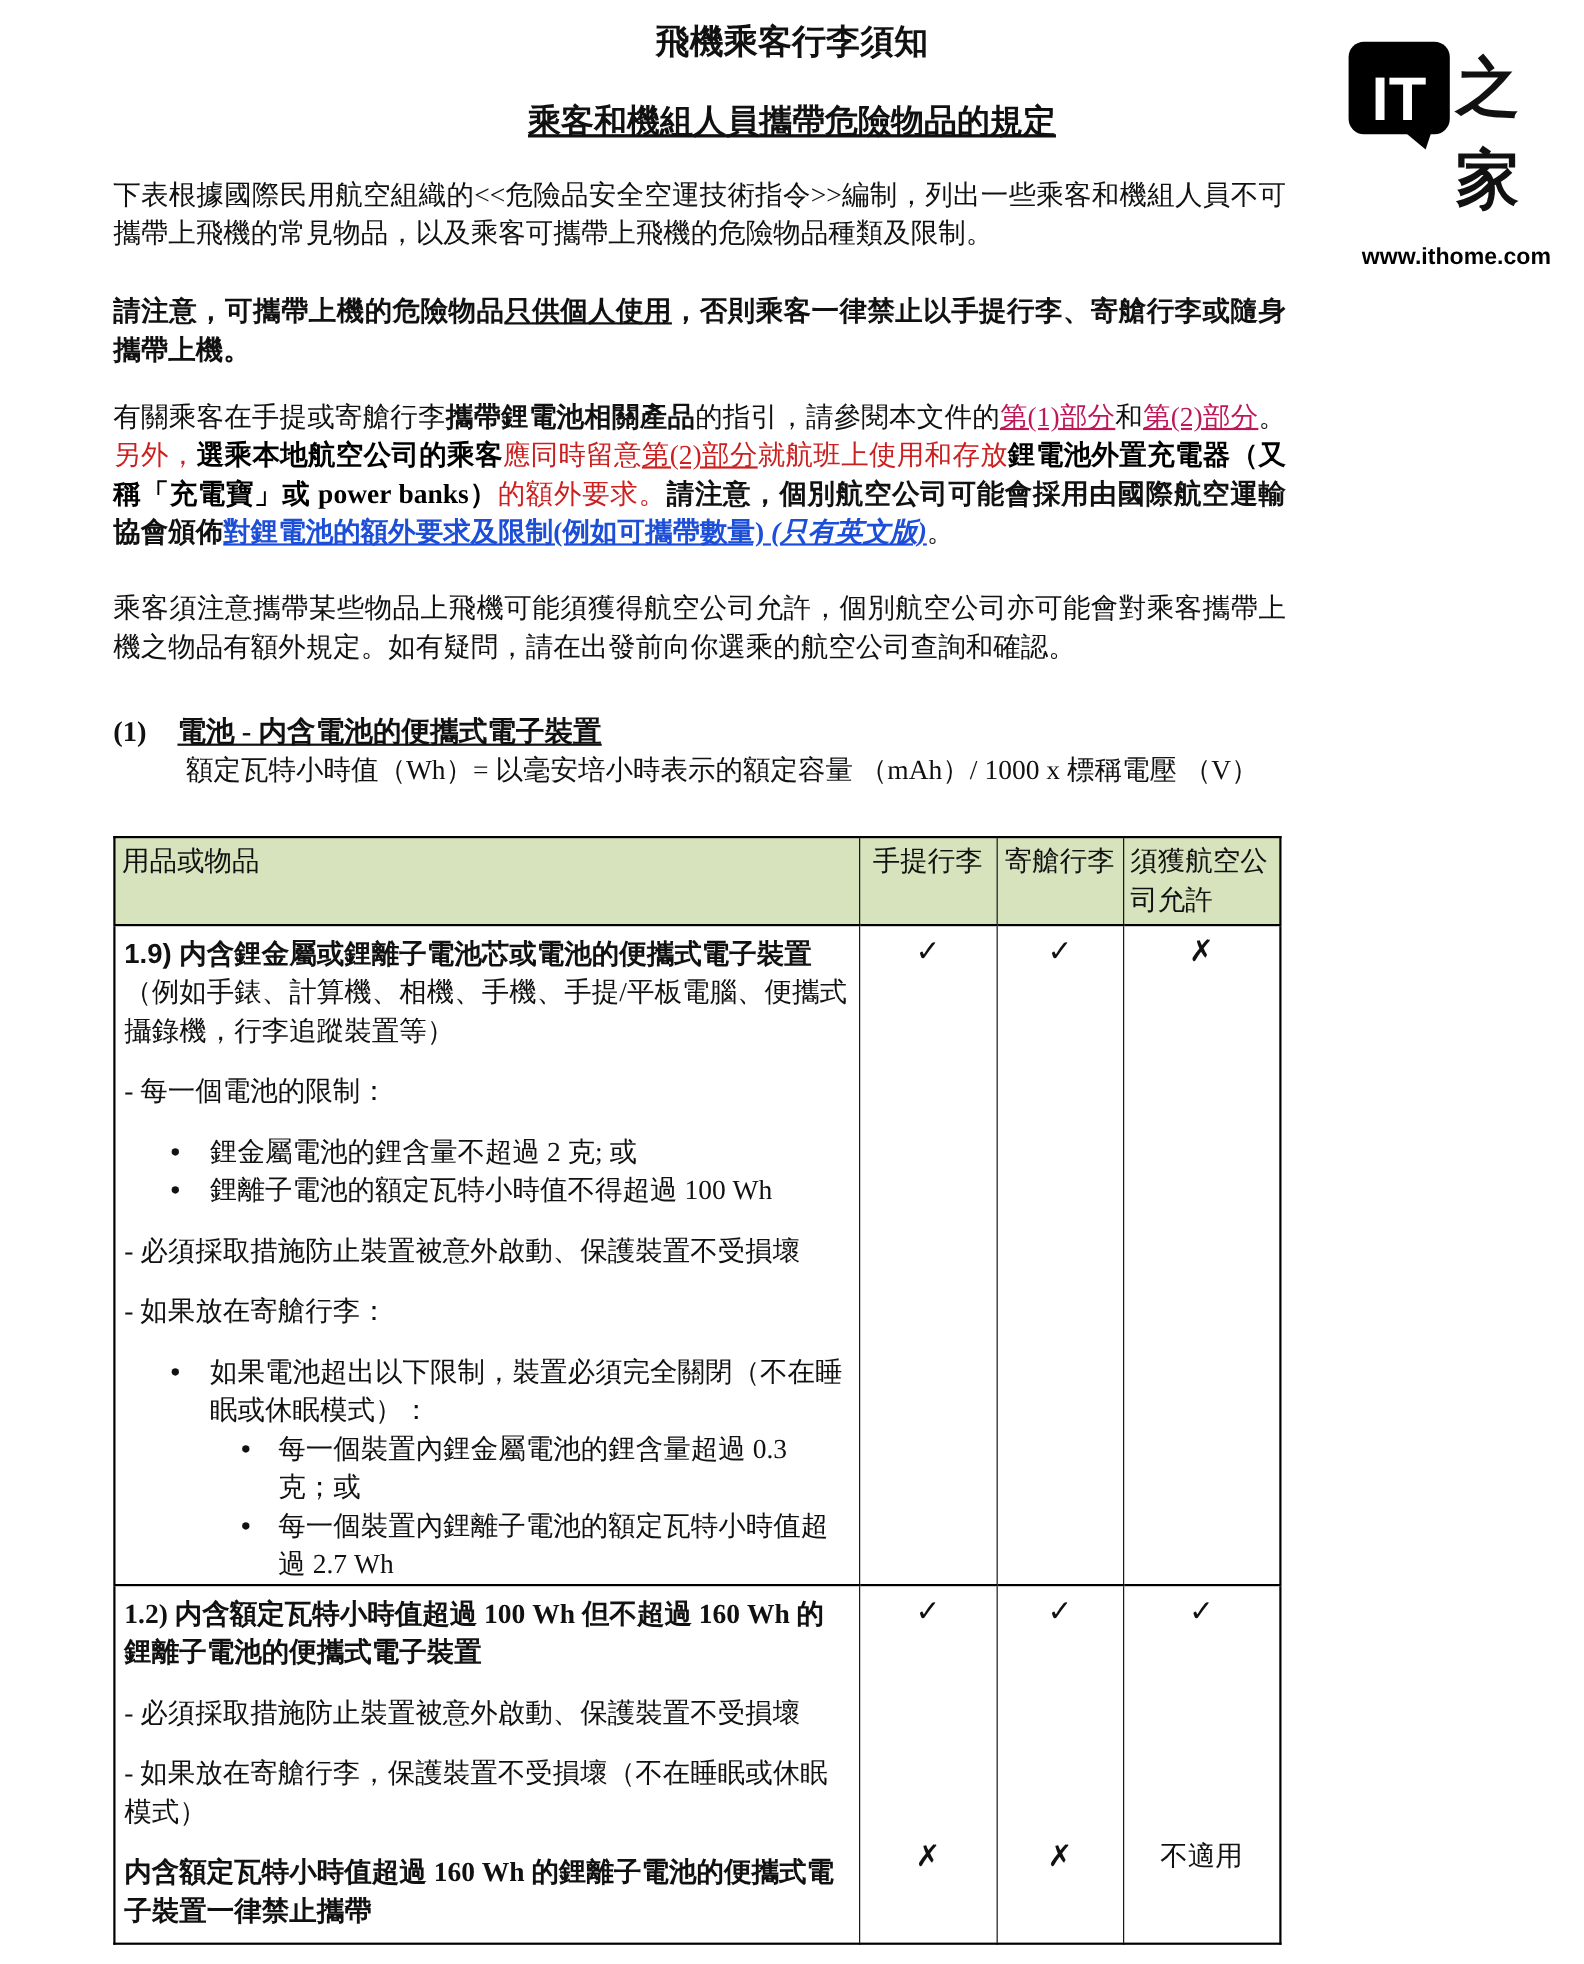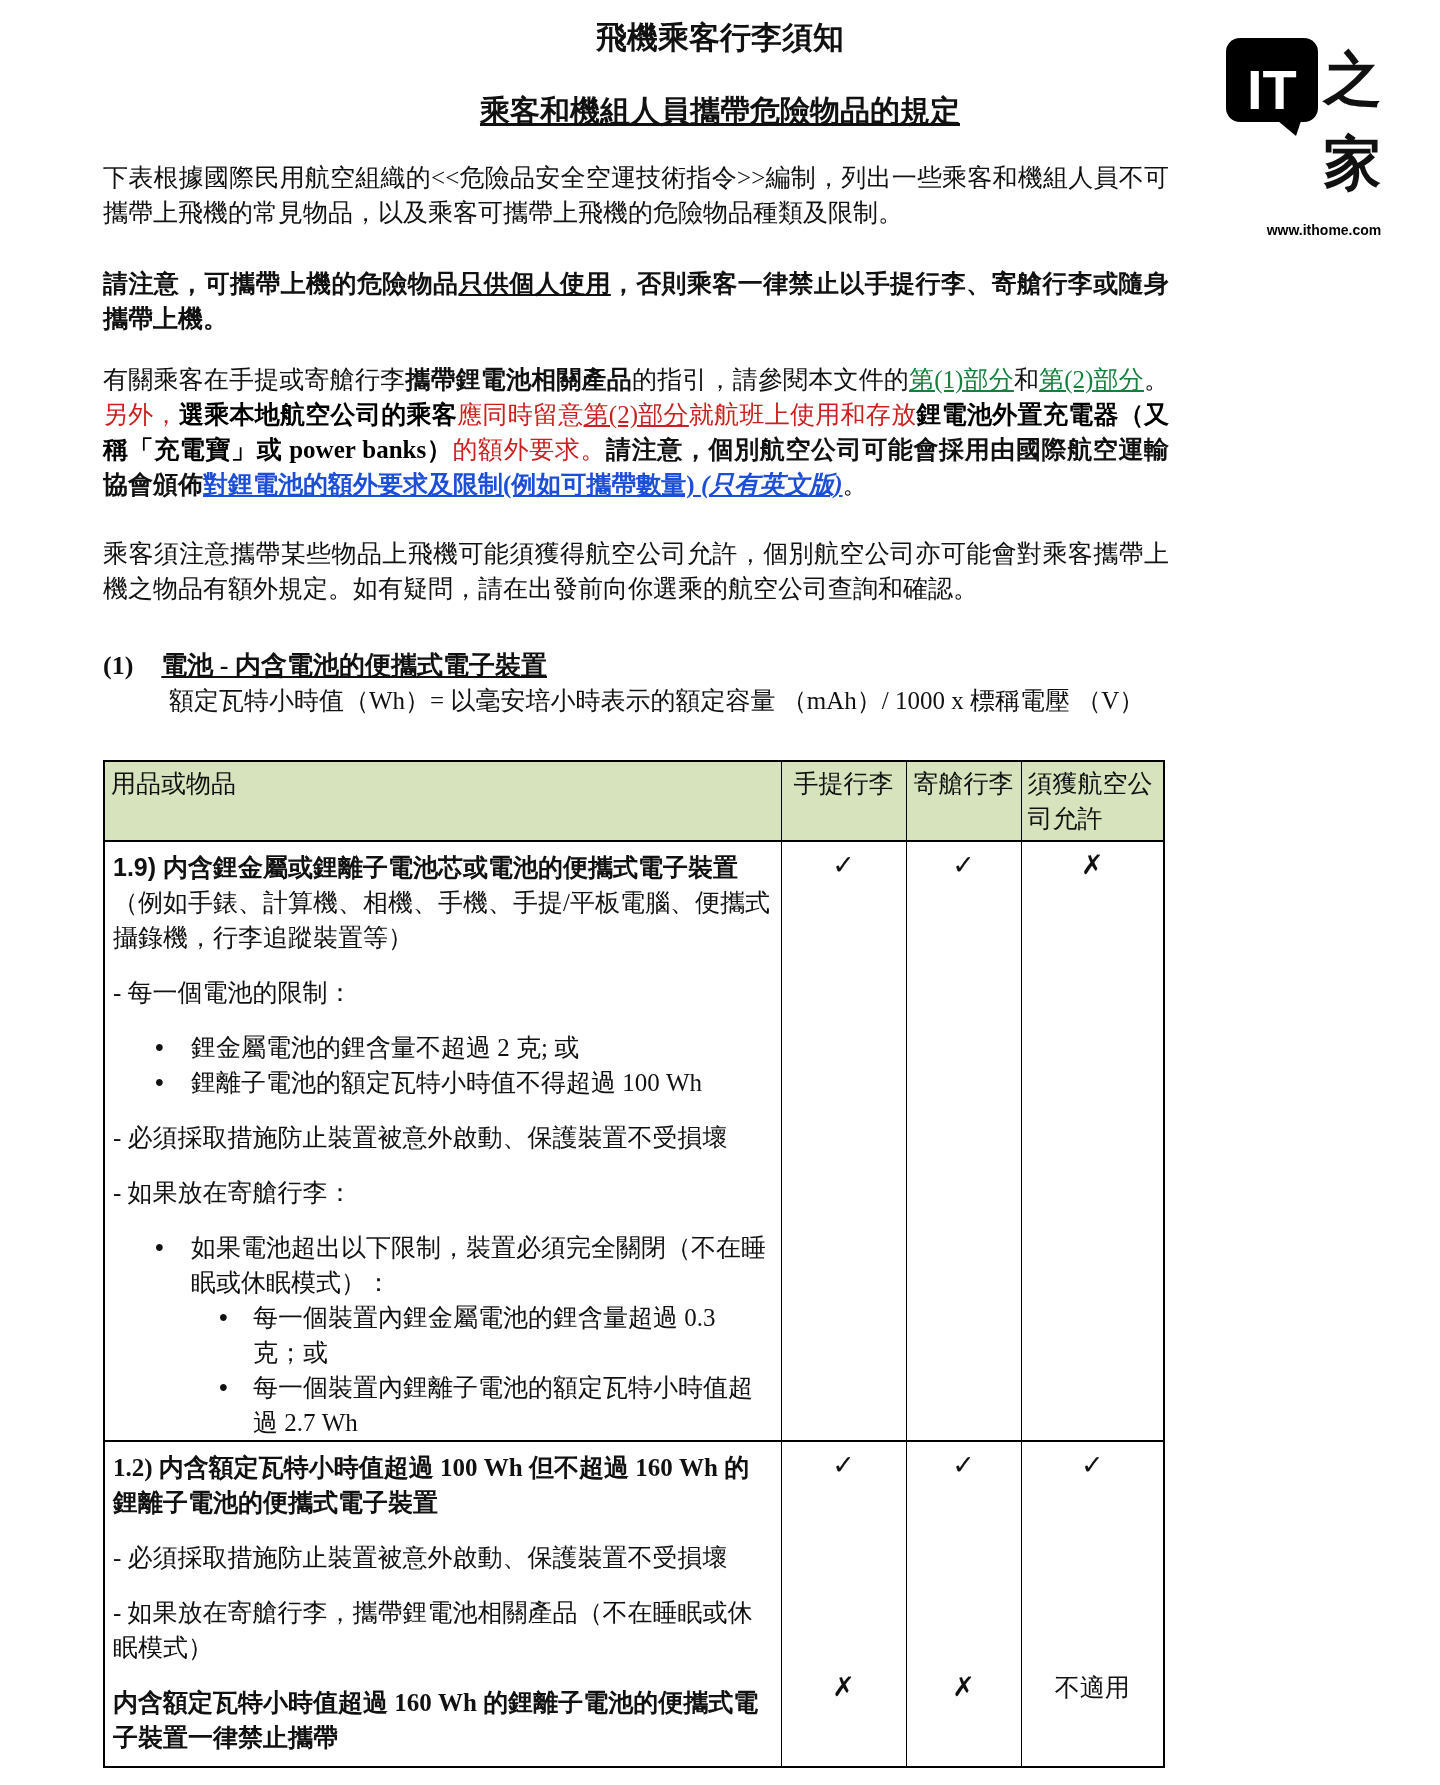--- a/index.html
+++ b/index.html
@@ -15,36 +15,36 @@
   .logo-block{position:absolute;top:20px;left:1226px;width:200px;}
   .logo-row{display:flex;align-items:flex-start;}
   .logo-badge{position:relative;width:100px;height:84px;background:#000;border-radius:14px;
               color:#fff;display:flex;align-items:flex-end;justify-content:center;
               font-family:"Liberation Sans","DejaVu Sans",sans-serif;font-weight:bold;font-size:56px;}
   .logo-badge::after{content:"";position:absolute;bottom:-14px;left:52px;width:0;height:0;
               border-style:solid;border-width:15px 5px 0 18px;
               border-color:#000 transparent transparent transparent;}
   .logo-zhijia{font-size:58px;font-weight:bold;line-height:84px;margin-left:6px;letter-spacing:-2px;}
   .logo-url{margin-top:16px;font-family:"Liberation Sans","DejaVu Sans",sans-serif;
-            font-weight:bold;font-size:14px;color:#000;text-align:center;width:196px;}
+            font-weight:bold;font-size:21px;color:#000;text-align:center;width:196px;}
 
   
   .content{margin-left:103px;width:1066px;font-size:25px;line-height:35px;text-align:justify;}
   .content p{margin:0;}
   p.intro{margin-top:30px;}
   p.notice{margin-top:36px;font-weight:bold;}
   p.battery{margin-top:26px;}
   p.approval{margin-top:34px;}
   .b{font-weight:bold;}
   .u{text-decoration:underline;}
   .it{font-style:italic;}
   .red{color:#cc2020;}
   .redb{color:#000000;font-weight:bold;}
   .redu{color:#cc2020;text-decoration:underline;}
-  a.doclink{color:#15803d;text-decoration:underline;}
+  a.doclink{color:#be185d;text-decoration:underline;}
   a.biglink{color:#1d4ed8;text-decoration:underline;font-weight:bold;}
 
   .sec-heading{margin:42px 0 0 0;font-size:26px;line-height:35px;text-align:left;}
   .sec-num{font-weight:bold;margin-right:28px;}
   .sec-title{font-weight:bold;text-decoration:underline;}
   .formula{margin-top:36px;padding-left:66px;text-align:left;}
 
   
   table.goods{margin-top:42px;border-collapse:collapse;table-layout:fixed;width:1060px;
               border:2px solid #000;font-size:25px;line-height:35px;}
@@ -130,21 +130,21 @@
             <div class="sbl">每一個裝置內鋰離子電池的額定瓦特小時值超過 2.7 Wh</div>
           </td>
           <td class="mark"><span>✓</span></td>
           <td class="mark"><span>✓</span></td>
           <td class="mark"><span>✗</span></td>
         </tr>
         <tr class="row12">
           <td class="desc">
             <p class="first b">1.2) 内含額定瓦特小時值超過 100 Wh 但不超過 160 Wh 的鋰離子電池的便攜式電子裝置</p>
             <p>- 必須採取措施防止裝置被意外啟動、保護裝置不受損壞</p>
-            <p>- 如果放在寄艙行李，攜帶鋰電池相關產品（不在睡眠或休眠模式）</p>
+            <p>- 如果放在寄艙行李，保護裝置不受損壞（不在睡眠或休眠模式）</p>
             <p class="b">内含額定瓦特小時值超過 160 Wh 的鋰離子電池的便攜式電子裝置一律禁止攜帶</p>
           </td>
           <td class="mark"><span>✓</span><span class="mark2">✗</span></td>
           <td class="mark"><span>✓</span><span class="mark2">✗</span></td>
           <td class="mark"><span>✓</span><span class="mark2 na">不適用</span></td>
         </tr>
       </tbody>
     </table>
 
   </div>

